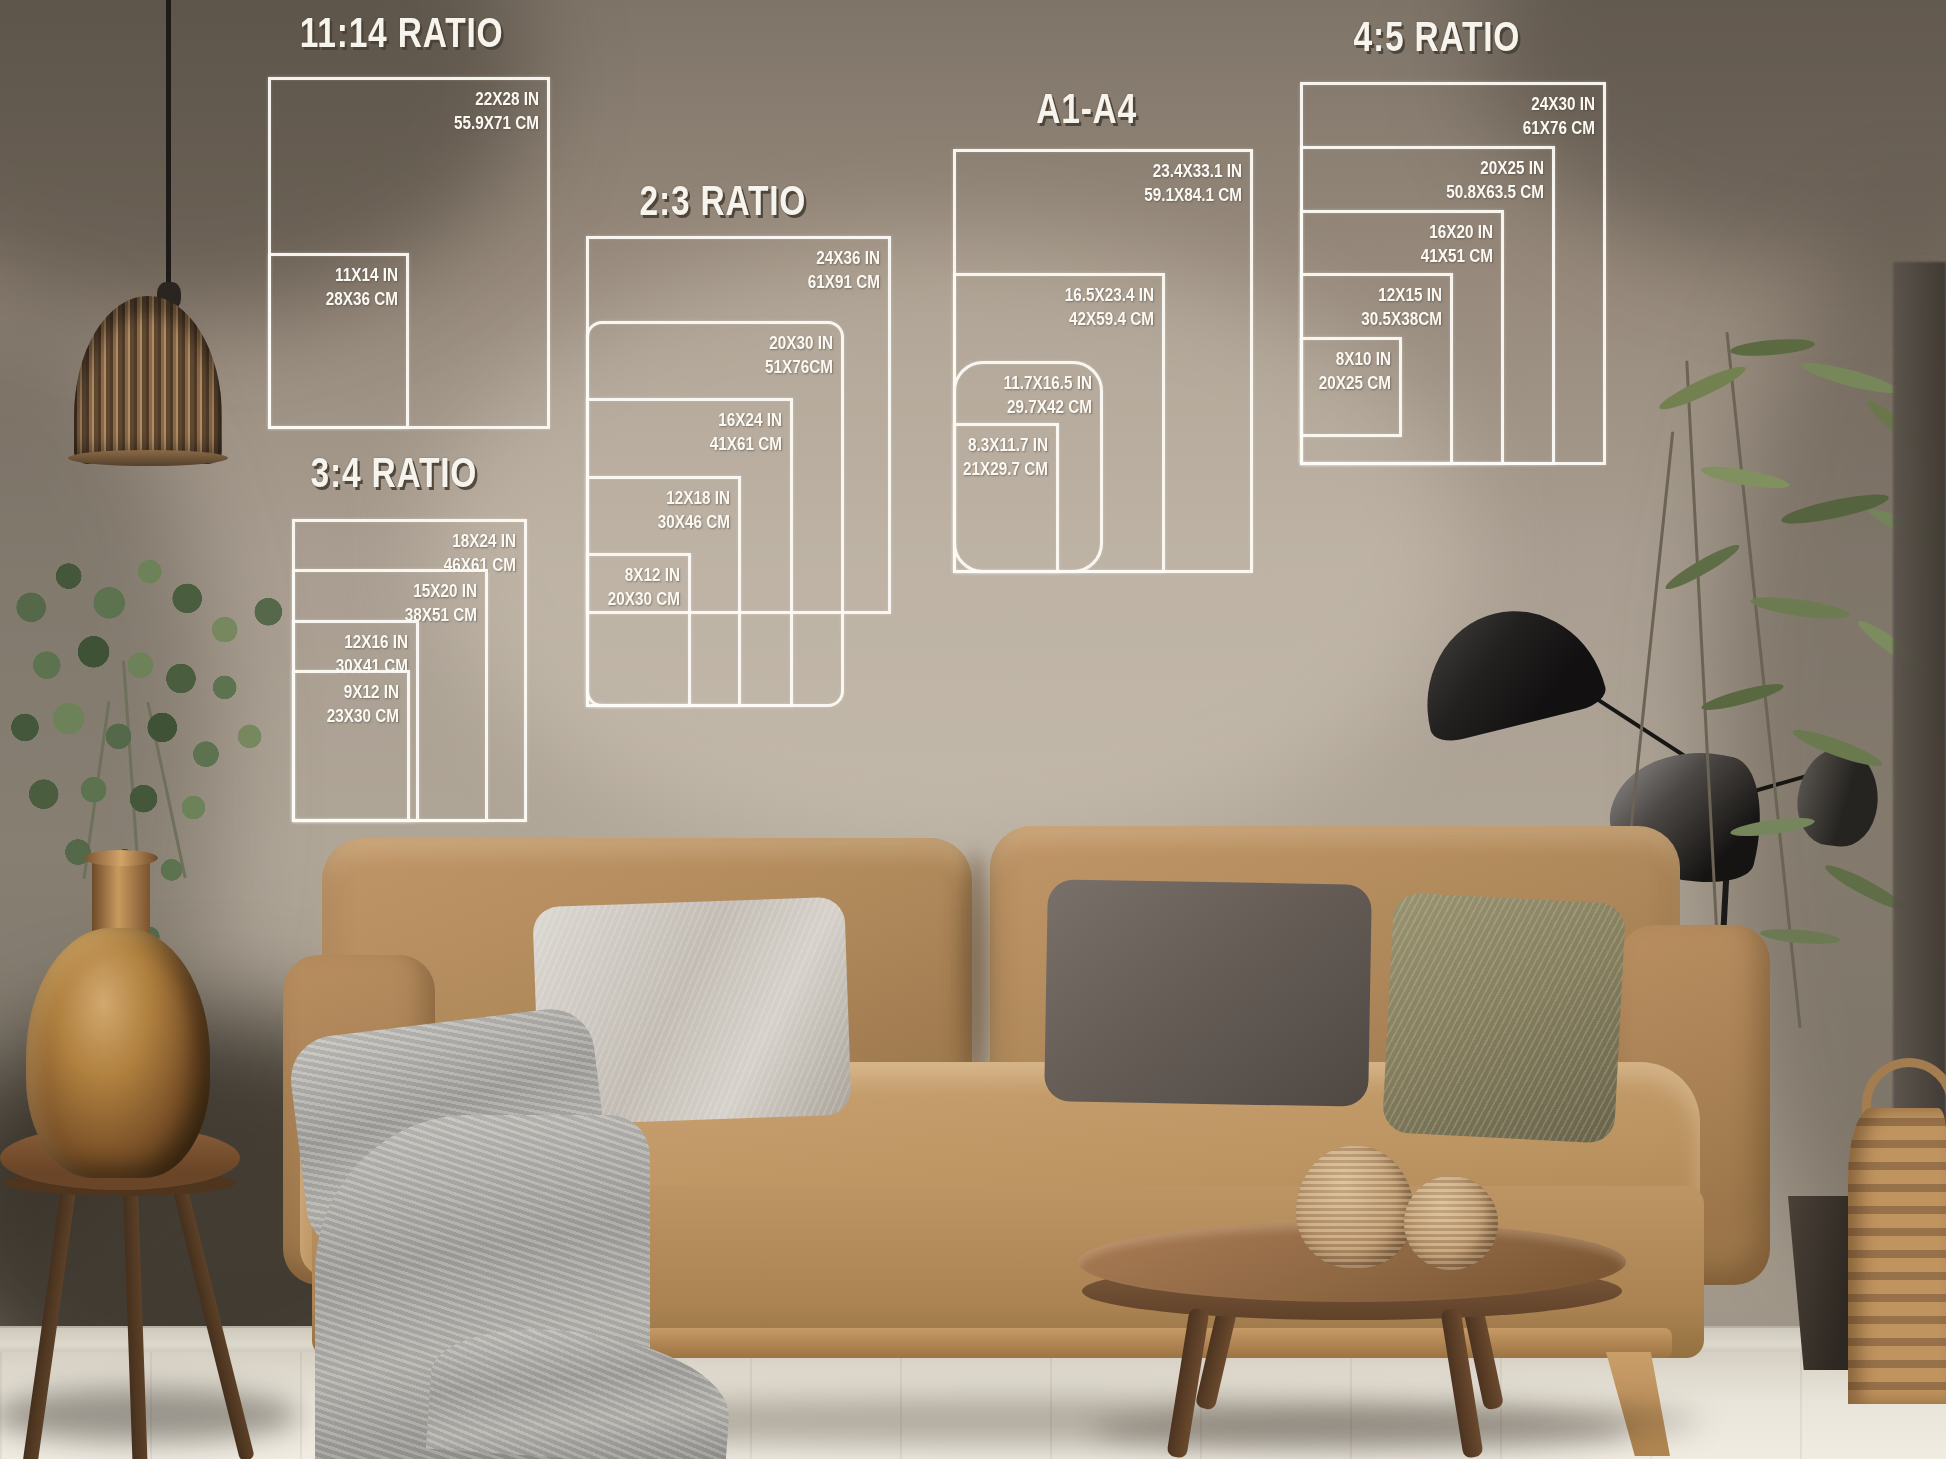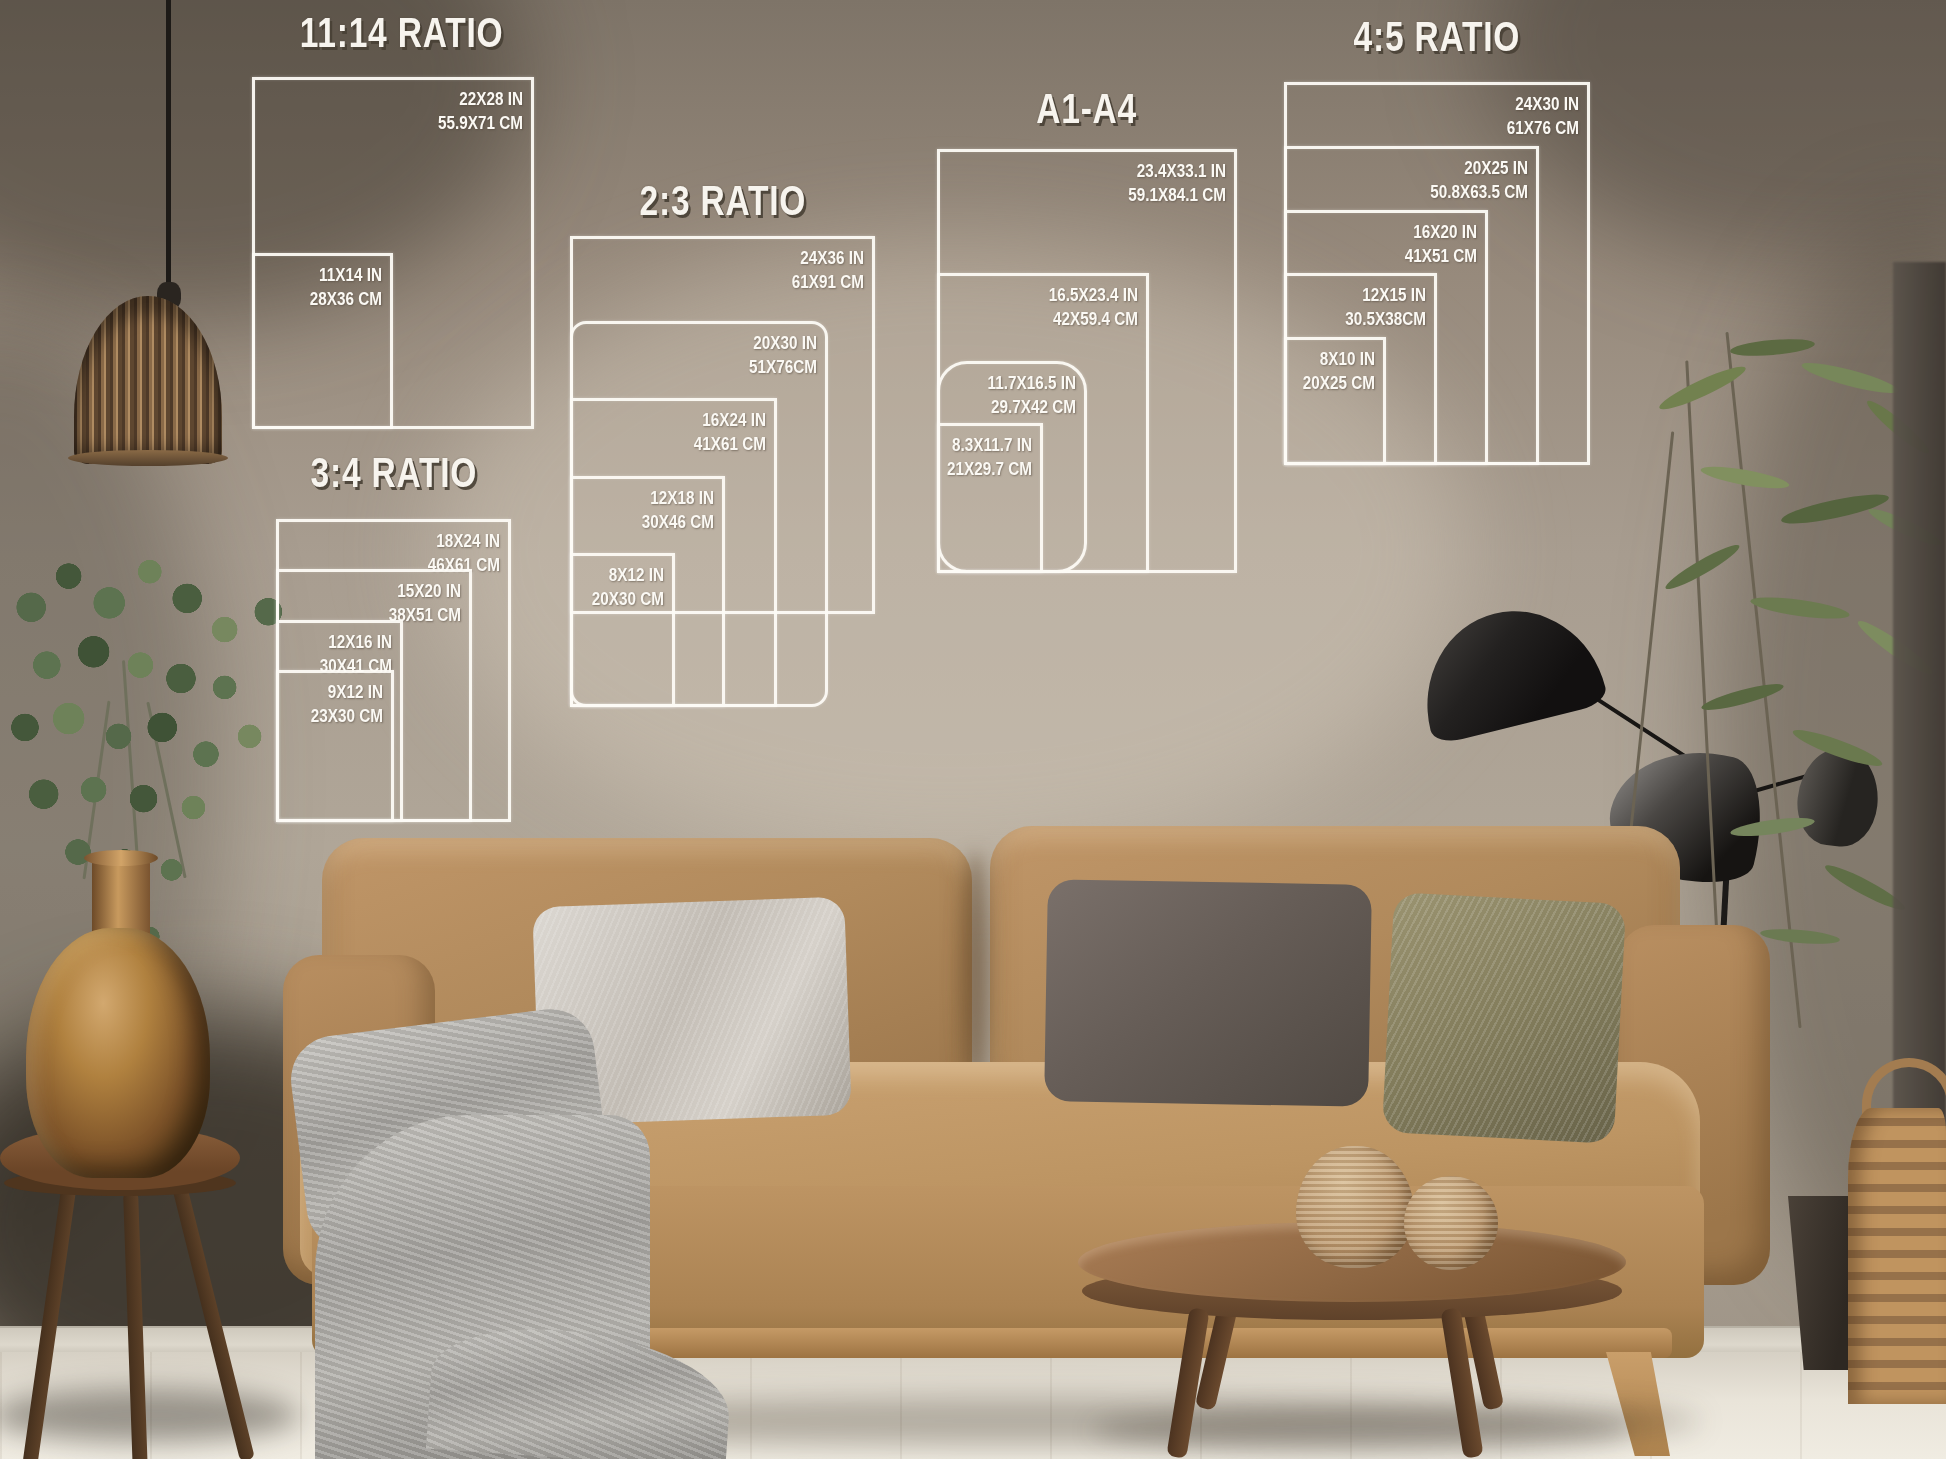--- a/index.html
+++ b/index.html
@@ -19,21 +19,21 @@
     background:linear-gradient(180deg,#cfc9bd,#ddd8cc 60%,#c8c2b6);border-top:2px solid #b7b1a4;}
 
   
   .chart{position:absolute;z-index:6;}
   .chart-title{position:absolute;top:0;left:0;right:0;text-align:center;
     font-weight:bold;font-size:43px;letter-spacing:1px;color:#f7f4ee;white-space:nowrap;
     text-shadow:3px 3px 0 rgba(72,64,53,.9),0 0 2px rgba(72,64,53,.45);}
   .chart-title>span{display:inline-block;transform:scaleX(.78);}
   .size-rect{position:absolute;box-sizing:border-box;
     border:3px solid rgba(253,251,246,.95);
-    box-shadow:0 0 3px rgba(255,255,255,.3), inset 0 0 3px rgba(255,255,255,.18);}
+    box-shadow:0 0 3px rgba(255,255,255,.3), inset 0 0 3px rgba(255,255,255,.18);margin-left:16px;}
   .size-label{position:absolute;top:8px;right:8px;text-align:right;
     font-weight:bold;font-size:18px;line-height:1.32;color:#fbf9f4;white-space:nowrap;
     transform:scaleX(.85);transform-origin:top right;
     text-shadow:1px 1px 2px rgba(80,70,58,.55);}
   .size-label span{display:block;}
 
   
   .cord{left:166px;top:0;width:5px;height:294px;background:#1d1a17;}
   .lamp-cap{left:157px;top:282px;width:24px;height:28px;border-radius:40%;background:#2a2520;}
   .lamp-shade{left:74px;top:296px;width:148px;height:168px;
@@ -390,21 +390,21 @@
           <span>16X20 IN</span>
           <span>41X51 CM</span>
         </div>
     </div>
     <div class="size-rect" style="left:0;top:261px;width:153px;height:192px;">
       <div class="size-label">
           <span>12X15 IN</span>
           <span>30.5X38CM</span>
         </div>
     </div>
-    <div class="size-rect" style="left:0;top:325px;width:102px;height:128px;">
+    <div class="size-rect" style="left:0;top:325px;width:102px;height:100px;">
       <div class="size-label">
           <span>8X10 IN</span>
           <span>20X25 CM</span>
         </div>
     </div>
   </div>
 
 </div>
 
 </body></html>

